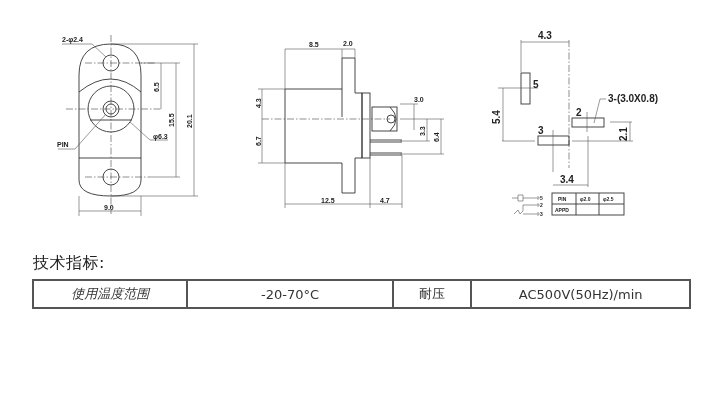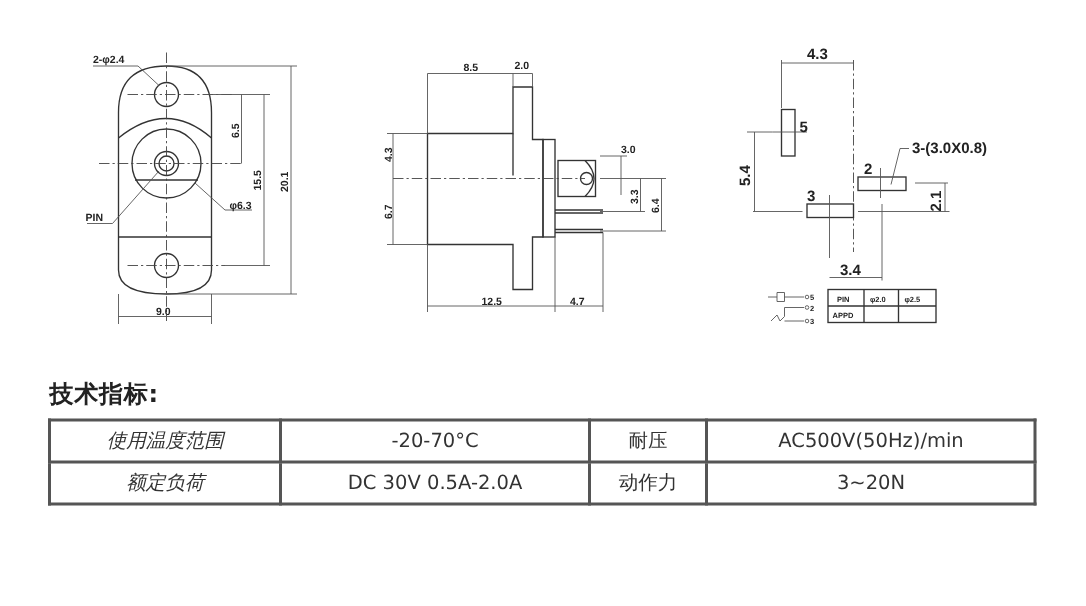--- a/index.html
+++ b/index.html
@@ -2,21 +2,21 @@
 <html><head>
 <meta charset="utf-8">
 <style>
   html, body { margin:0; padding:0; background:#ffffff; }
   body { width:724px; height:404px; position:relative; overflow:hidden; font-family:"DejaVu Sans", sans-serif; color:#333; }
   #drawing { position:absolute; left:0; top:0; width:724px; height:240px; }
   #drawing text { font-family:"Liberation Sans", sans-serif; font-weight:bold; fill:#222; }
   .ln { stroke:#333; stroke-width:0.9; fill:none; }
   .thin { stroke:#555; stroke-width:0.6; fill:none; }
   .cl { stroke:#444; stroke-width:0.6; fill:none; stroke-dasharray:7 2 1.5 2; }
-  .heading { position:absolute; left:33px; top:253px; font-size:16px; font-weight:bold; color:#222; font-family:"DejaVu Sans", sans-serif; letter-spacing:0.5px; }
+  .heading { position:absolute; left:33px; top:253px; font-size:16px; font-weight:normal; color:#222; font-family:"DejaVu Sans", sans-serif; letter-spacing:0.5px; }
   table.spec { position:absolute; left:32px; top:279px; width:659px; border-collapse:collapse; border:2px solid #555; }
   table.spec td { border:2px solid #555; height:26px; padding:0; text-align:center; font-size:13px; color:#333; font-family:"DejaVu Sans", sans-serif; }
   .c1 { width:153px;font-style:italic; } .c2 { width:204px; } .c3 { width:77px; } .c4 { width:217px;margin-top:48px; }
 </style>
 </head>
 <body>
 
 <svg id="drawing" viewBox="0 0 724 240" xmlns="http://www.w3.org/2000/svg">
 
   <g>
@@ -162,20 +162,14 @@
 <div class="heading">技术指标:</div>
 
 <table class="spec">
   <tbody>
     <tr>
       <td class="c1">使用温度范围</td>
       <td class="c2">-20-70°C</td>
       <td class="c3">耐压</td>
       <td class="c4">AC500V(50Hz)/min</td>
     </tr>
-    <tr>
-      <td class="c1">额定负荷</td>
-      <td class="c2">DC 30V 0.5A-2.0A</td>
-      <td class="c3">动作力</td>
-      <td class="c4">3~20N</td>
-    </tr>
   </tbody>
 </table>
 
 </body></html>

